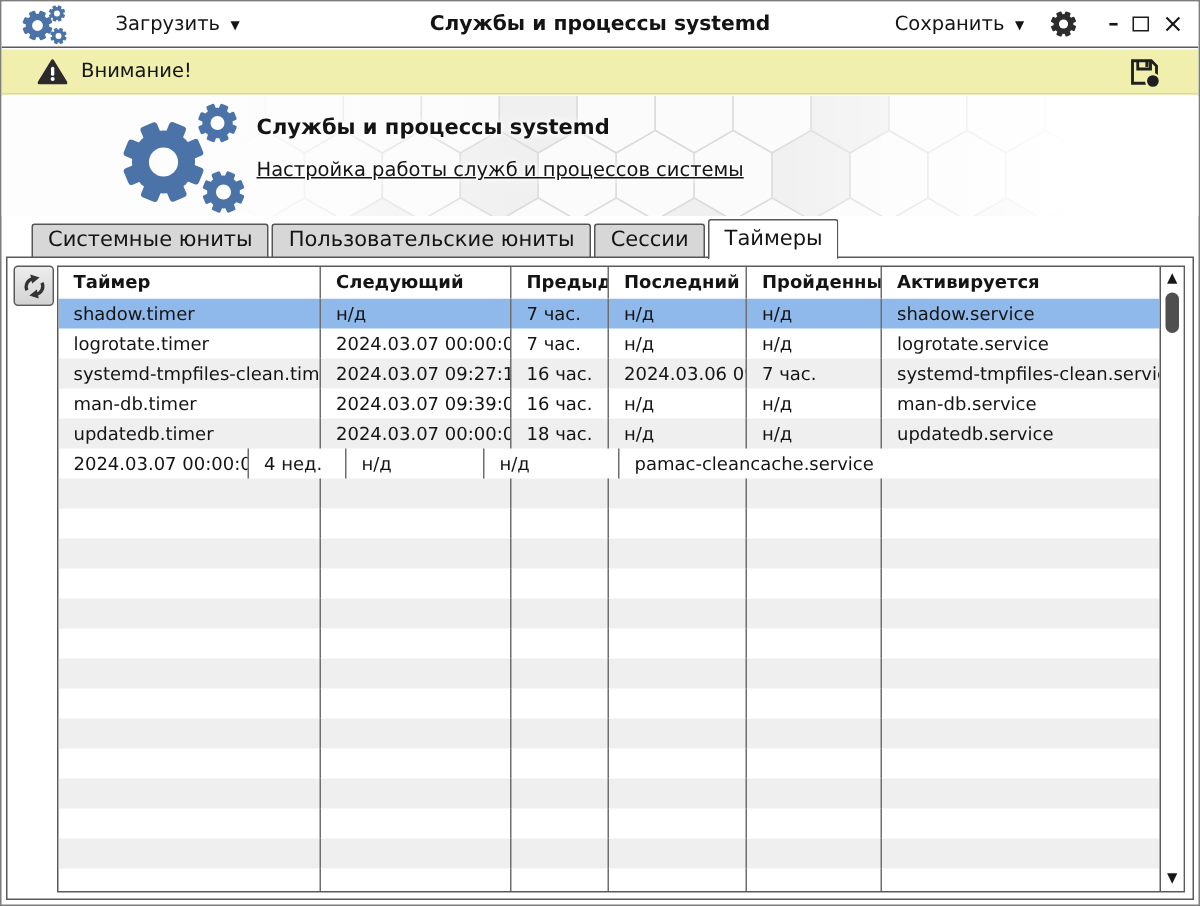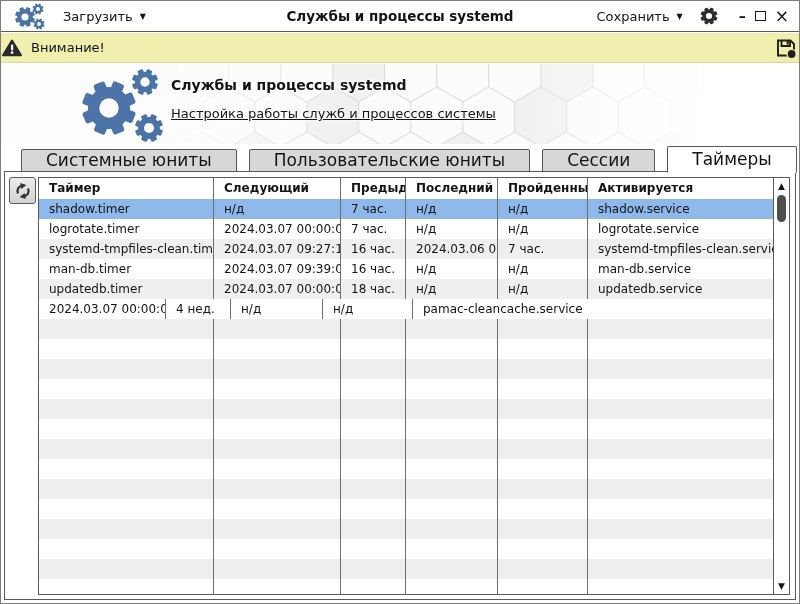--- a/index.html
+++ b/index.html
@@ -10,37 +10,37 @@
   .tb-btn{display:flex;align-items:center;font-size:13px;cursor:default;}
   .tb-btn .arrow{font-size:8px;margin-left:7px;}
   .titlebar-title{position:absolute;left:0;right:0;text-align:center;font-weight:bold;font-size:13.5px;pointer-events:none;}
   .tb-right{margin-left:auto;display:flex;align-items:center;gap:16px;z-index:2;}
   .winctl{display:flex;align-items:center;gap:9px;margin-left:4px;}
   .ctl-min{font-weight:bold;font-size:14px;line-height:10px;}
   .ctl-max{width:9px;height:8px;border:1.6px solid #1c1c1c;display:inline-block;}
   .ctl-close{font-size:17px;line-height:14px;}
 
   
-  .warnbar{position:absolute;top:32px;left:0;right:0;height:30px;background:var(--warn,#f1efae);border-bottom:1px solid #dad7a0;display:flex;align-items:center;padding:0 1px;box-sizing:border-box;}
+  .warnbar{position:absolute;top:32px;left:0;right:0;height:30px;background:var(--warn,#f1efae);border-bottom:1px solid #dad7a0;display:flex;align-items:center;padding:0 24px;box-sizing:border-box;}
   .warnbar .label{font-size:13px;margin-left:9px;}
   .warn-save{margin-left:auto;display:flex;align-items:center;}
 
   
   .banner{position:absolute;top:63px;left:0;right:0;height:80px;background:#fdfdfd;overflow:hidden;}
   .hexes{position:absolute;left:150px;top:0;}
   .banner .fade-l{position:absolute;inset:0;background:linear-gradient(90deg,#fdfdfd 0px,#fdfdfd 150px,rgba(253,253,253,0) 340px);pointer-events:none;}
   .banner .fade-r{position:absolute;inset:0;background:linear-gradient(270deg,#ffffff 0px,#ffffff 80px,rgba(255,255,255,0) 290px);pointer-events:none;}
   .banner-icon{position:absolute;left:70px;top:3px;}
   .banner-text{position:absolute;left:170px;top:13px;text-shadow:0 0 3px #fff,0 0 5px #fff,0 0 8px #fff;}
   .banner-title{font-size:14px;font-weight:bold;margin-bottom:13px;}
   .banner-sub{font-size:13px;text-decoration:underline;}
 
   
   .tabbar{position:absolute;top:145px;left:20px;height:26px;display:flex;align-items:flex-end;z-index:6;}
-  .tab{height:21px;line-height:21px;padding:0 24px;font-size:17px;background:#d7d7d7;border:1px solid #565656;border-radius:2px 2px 0 0;margin-right:12px;white-space:nowrap;cursor:default;}
+  .tab{height:21px;line-height:21px;padding:0 10px;font-size:14px;background:#d7d7d7;border:1px solid #565656;border-radius:2px 2px 0 0;margin-right:2px;white-space:nowrap;cursor:default;}
   .tab.active{height:25px;line-height:25px;background:#fff;border-bottom:1px solid #fff;position:relative;top:1px;}
 
   
   .panel{position:absolute;top:170px;left:3px;right:3px;bottom:3px;border:1px solid #5a5a5a;background:#fff;box-sizing:border-box;}
   .refresh-btn{position:absolute;left:4px;top:5px;width:27px;height:27px;border:1px solid #5a5a5a;border-radius:3px;background:linear-gradient(#ededed,#d2d2d2);display:flex;align-items:center;justify-content:center;box-sizing:border-box;}
 
   .tablewrap{position:absolute;left:33px;top:5px;right:5px;bottom:4px;border:1px solid #5a5a5a;background:#fff;box-sizing:border-box;overflow:hidden;}
   .thead{position:absolute;left:0;top:0;right:16px;height:21px;display:flex;background:#fff;}
   .thead .hcell{font-weight:bold;font-size:12px;line-height:21px;padding-left:10px;border-right:1px solid #6e6e6e;box-sizing:border-box;white-space:nowrap;overflow:hidden;flex:0 0 auto;}
   .thead .hcell:last-child{flex:1 1 auto;border-right:none;}
@@ -95,21 +95,21 @@
           <rect x="-1.21" y="-5.5" width="2.42" height="2.8600000000000003" rx="0.5" fill="#4b73a8" transform="rotate(112)"></rect>
           <rect x="-1.21" y="-5.5" width="2.42" height="2.8600000000000003" rx="0.5" fill="#4b73a8" transform="rotate(157)"></rect>
           <rect x="-1.21" y="-5.5" width="2.42" height="2.8600000000000003" rx="0.5" fill="#4b73a8" transform="rotate(202)"></rect>
           <rect x="-1.21" y="-5.5" width="2.42" height="2.8600000000000003" rx="0.5" fill="#4b73a8" transform="rotate(247)"></rect>
           <rect x="-1.21" y="-5.5" width="2.42" height="2.8600000000000003" rx="0.5" fill="#4b73a8" transform="rotate(292)"></rect>
           <rect x="-1.21" y="-5.5" width="2.42" height="2.8600000000000003" rx="0.5" fill="#4b73a8" transform="rotate(337)"></rect>
           <circle r="4.29" fill="#4b73a8"></circle>
           <circle r="1.98" fill="#fff"></circle>
         </g>
       </svg>
-    <div class="tb-btn" style="margin-left:14px">
+    <div class="tb-btn" style="margin-left:28px">
       <span>Загрузить</span>
       <span class="arrow">▼</span>
     </div>
     <div class="titlebar-title">Службы и процессы systemd</div>
     <div class="tb-right">
       <div class="tb-btn">
         <span>Сохранить</span>
         <span class="arrow">▼</span>
       </div>
       <svg width="20" height="20" id="svg-gearbtn">

